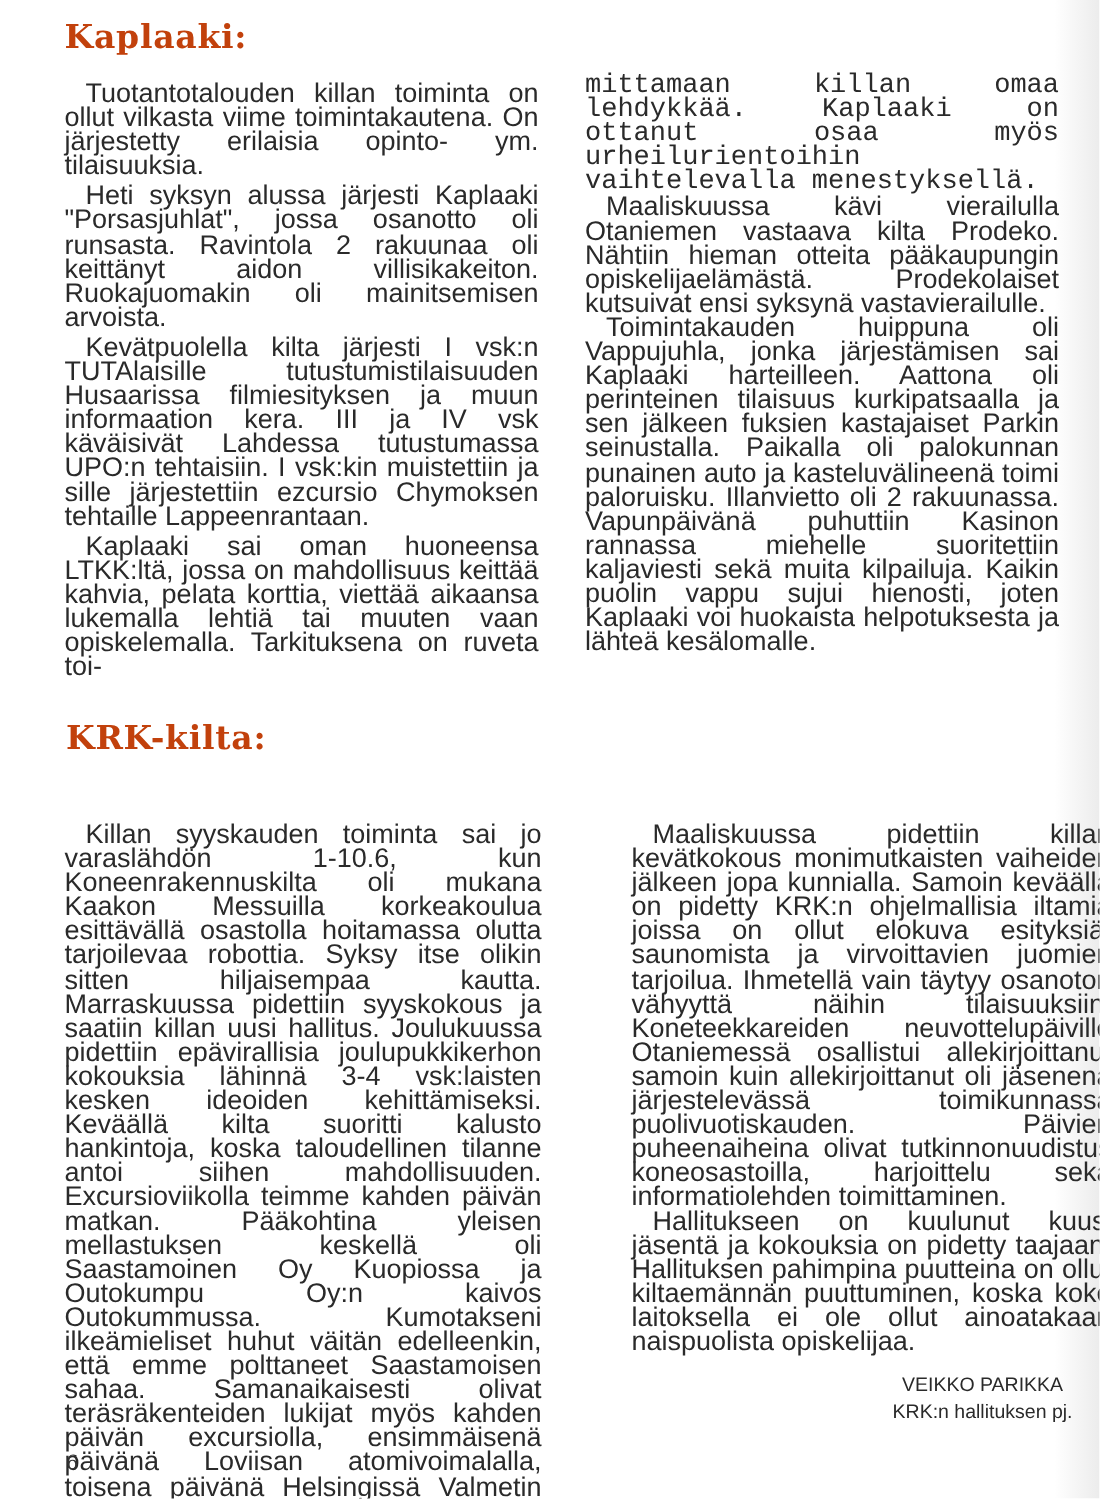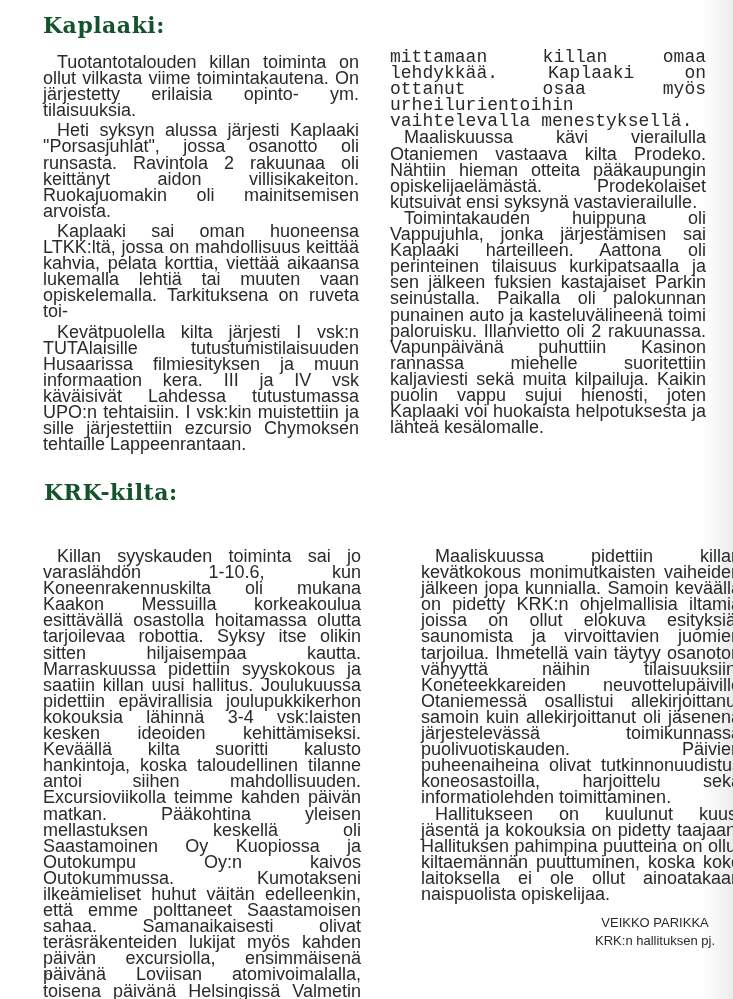--- a/index.html
+++ b/index.html
@@ -13,21 +13,21 @@
     .page-shade {
       position: absolute; top: 0; right: 0; width: 30px; height: 999px;
       background: linear-gradient(to right, rgba(255,255,255,0), rgba(200,200,200,0.35));
       pointer-events: none;
     }
     .heading {
       position: absolute;
       font-family: "DejaVu Serif", serif;
       font-weight: bold;
       font-size: 22px;
-      color: #14532d;
+      color: #c2410c;
       letter-spacing: 0.5px;
       margin: 0;
     }
     .col {
       position: absolute;
       font-size: 18px;
       line-height: 16.1px;
       text-align: justify;
     }
     .col p { margin: 0 0 4px 0; text-indent: 14px; }
@@ -51,22 +51,22 @@
 </head>
 <body>
 
 <div class="page-shade"></div>
 
 <h1 class="heading" style="left:43px; top:12px;">Kaplaaki:</h1>
 
 <div class="col" style="left:43px; top:54px; width:316px;">
   <p>Tuotantotalouden killan toiminta on ollut vilkasta viime toimintakautena. On järjestetty erilaisia opinto- ym. tilaisuuksia.</p>
   <p>Heti syksyn alussa järjesti Kaplaaki "Porsasjuhlat", jossa osanotto oli runsasta. Ravintola 2 rakuunaa oli keittänyt aidon villisikakeiton. Ruokajuomakin oli mainitsemisen arvoista.</p>
+  <p>Kevätpuolella kilta järjesti I vsk:n TUTAlaisille tutustumistilaisuuden Husaarissa filmiesityksen ja muun informaation kera. III ja IV vsk käväisivät Lahdessa tutustumassa UPO:n tehtaisiin. I vsk:kin muistettiin ja sille järjestettiin ezcursio Chymoksen tehtaille Lappeenrantaan.</p>
   <p>Kaplaaki sai oman huoneensa LTKK:ltä, jossa on mahdollisuus keittää kahvia, pelata korttia, viettää aikaansa lukemalla lehtiä tai muuten vaan opiskelemalla. Tarkituksena on ruveta toi-</p>
-  <p>Kevätpuolella kilta järjesti I vsk:n TUTAlaisille tutustumistilaisuuden Husaarissa filmiesityksen ja muun informaation kera. III ja IV vsk käväisivät Lahdessa tutustumassa UPO:n tehtaisiin. I vsk:kin muistettiin ja sille järjestettiin ezcursio Chymoksen tehtaille Lappeenrantaan.</p>
 </div>
 
 <div class="col" style="left:390px; top:49px; width:316px;">
   <p class="noindent tight">mittamaan killan omaa lehdykkää. Kaplaaki on ottanut osaa myös urheilurientoihin vaihtelevalla menestyksellä.</p>
   <p class="tight">Maaliskuussa kävi vierailulla Otaniemen vastaava kilta Prodeko. Nähtiin hieman otteita pääkaupungin opiskelijaelämästä. Prodekolaiset kutsuivat ensi syksynä vastavierailulle.</p>
   <p class="tight">Toimintakauden huippuna oli Vappujuhla, jonka järjestämisen sai Kaplaaki harteilleen. Aattona oli perinteinen tilaisuus kurkipatsaalla ja sen jälkeen fuksien kastajaiset Parkin seinustalla. Paikalla oli palokunnan punainen auto ja kasteluvälineenä toimi paloruisku. Illanvietto oli 2 rakuunassa. Vapunpäivänä puhuttiin Kasinon rannassa miehelle suoritettiin kaljaviesti sekä muita kilpailuja. Kaikin puolin vappu sujui hienosti, joten Kaplaaki voi huokaista helpotuksesta ja lähteä kesälomalle.</p>
 </div>
 
 <h1 class="heading" style="left:44px; top:479px;">KRK-kilta:</h1>
 

